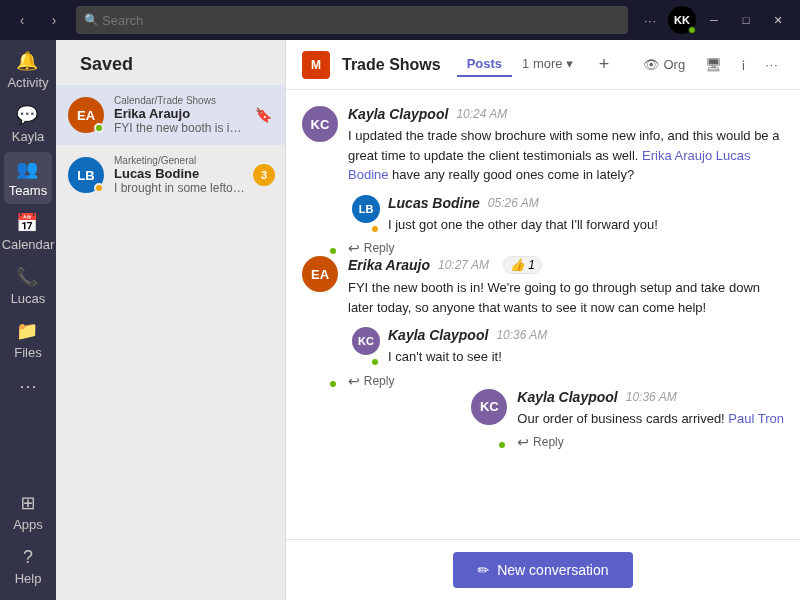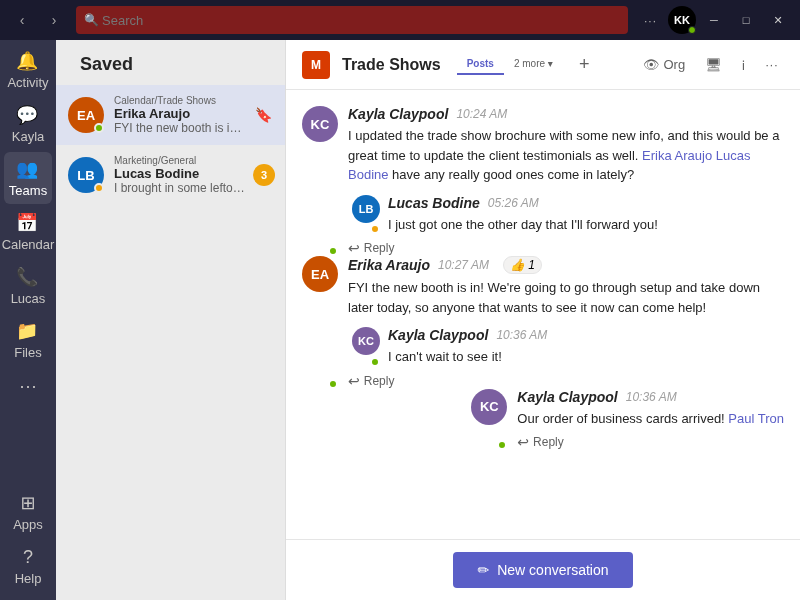--- a/index.html
+++ b/index.html
@@ -19,21 +19,21 @@
       background: none; border: none; color: #aaa; cursor: pointer;
       width: 28px; height: 28px; border-radius: 4px; font-size: 14px;
       display: flex; align-items: center; justify-content: center;
     }
     .search-wrap { flex: 1; position: relative; }
     .search-wrap .search-icon-inner {
       position: absolute; left: 8px; top: 50%; transform: translateY(-50%);
       color: #aaa; font-size: 12px; pointer-events: none;
     }
     .search-wrap input {
-      width: 100%; height: 28px; background: #7f1d1d; border: none;
+      width: 100%; height: 28px; background: #404040; border: none;
       border-radius: 4px; padding: 0 10px 0 26px; color: #ccc; font-size: 13px; outline: none;
     }
     .titlebar-actions { display: flex; gap: 4px; align-items: center; }
     .titlebar-actions button {
       background: none; border: none; color: #aaa; cursor: pointer;
       width: 28px; height: 28px; border-radius: 4px; font-size: 13px;
       display: flex; align-items: center; justify-content: center;
     }
     .avatar-wrap { position: relative; width: 28px; height: 28px; }
     .avatar-wrap .avatar-img {
@@ -108,21 +108,21 @@
       align-items: center; padding: 0 16px; gap: 12px;
     }
     .channel-icon {
       width: 28px; height: 28px; background: #d83b01; border-radius: 4px;
       display: flex; align-items: center; justify-content: center;
       color: white; font-size: 12px; font-weight: 700; flex-shrink: 0;
     }
     .channel-title { font-size: 16px; font-weight: 600; color: #252525; }
     .channel-tabs { display: flex; gap: 0; align-items: center; margin-left: 4px; }
     .channel-tab {
-      padding: 4px 10px; font-size: 10px; color: #616161; cursor: pointer;
+      padding: 4px 10px; font-size: 13px; color: #616161; cursor: pointer;
       border-bottom: 2px solid transparent;
     }
     .channel-tab.active { color: #5b5fc7; border-bottom: 2px solid #5b5fc7; font-weight: 600; }
     .add-tab { font-size: 18px; color: #616161; cursor: pointer; margin-left: 4px; }
     .channel-header-right { margin-left: auto; display: flex; gap: 8px; align-items: center; }
     .header-action-btn {
       background: none; border: none; cursor: pointer; color: #616161;
       font-size: 13px; display: flex; align-items: center; gap: 4px; padding: 4px 6px;
       border-radius: 4px;
     }
@@ -271,21 +271,21 @@
   </div>
 
   <div class="channel-view">
 
     <div class="channel-header">
       <div class="channel-icon">M</div>
       <span class="channel-title">Trade Shows</span>
       <div class="channel-tabs">
         <div class="channel-tab active">Posts</div>
         <div class="channel-tab">
-          <span>2 more</span>
+          <span>1 more</span>
           <span> ▾</span>
         </div>
       </div>
       <div class="add-tab">+</div>
       <div class="channel-header-right">
         <button class="header-action-btn">
           <span>👁</span>
           <span>Org</span>
         </button>
         <button class="header-action-btn">

